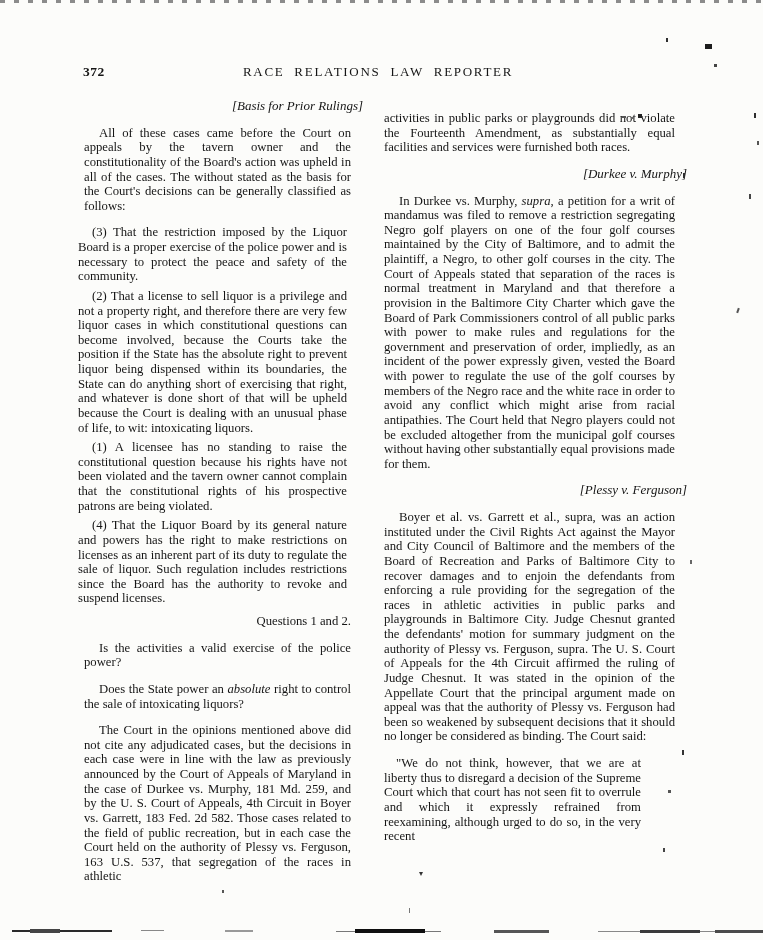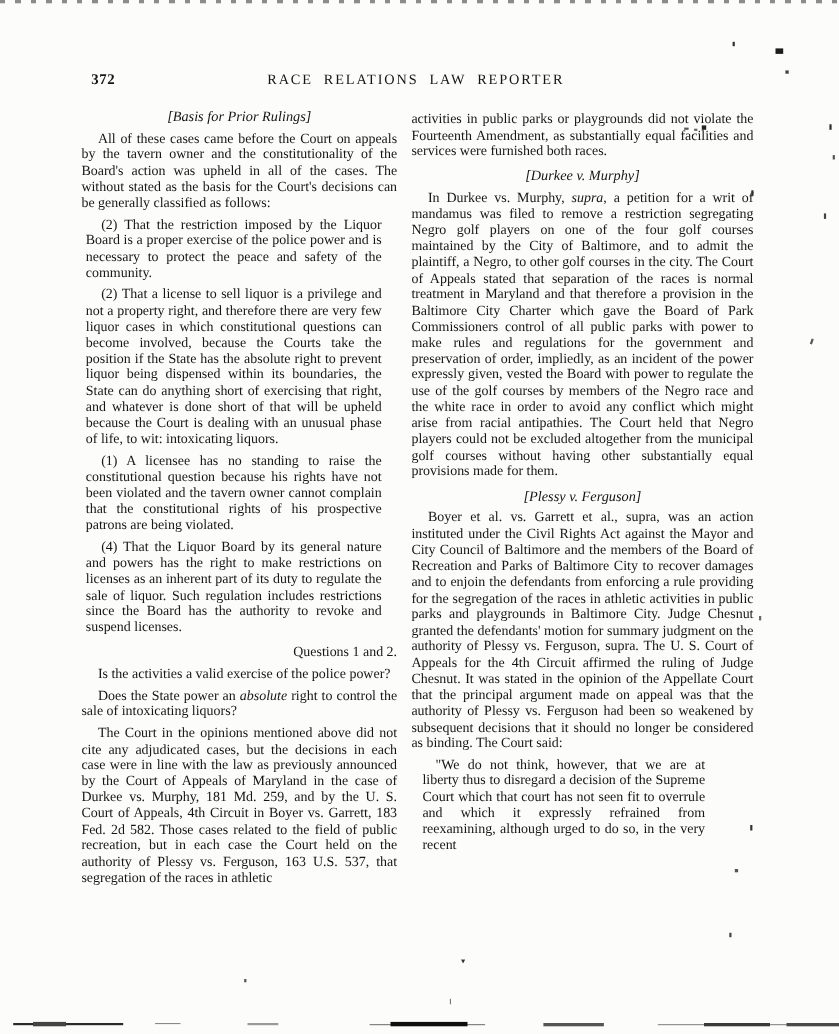--- a/index.html
+++ b/index.html
@@ -25,23 +25,23 @@
     text-align:center; font-weight:normal; font-size:13px;
     letter-spacing:1.7px; word-spacing:5px; white-space:nowrap;margin-left:12px;
   }
   .col {
     position:absolute; top:99px;
     font-size:12.7px; line-height:14.62px;
     text-align:justify;
   }
   .col-left  { left:72px;  width:291px; }
   .col-right { left:372px; width:315px; }
-  p { margin:2px; padding:0; }
+  p { margin:12px; padding:0; }
   .heading {
-    font-style:italic; text-align:center; font-size:13px;
+    font-style:italic; text-align:right; font-size:13px;
     margin:0 0 5px 0;
   }
   .sp { margin-top:5px; }       
   .sph { margin-top:8px; }      
   .indent { text-indent:15px; }
   .item { margin:5px 16px 0 6px; text-indent:14px; }
   .center-head { text-align:right; text-indent:0; margin-top:8px; }
   .quote { margin:5px 46px 0 12px; text-indent:12px; }
   i { font-style:italic; }
 
@@ -55,21 +55,21 @@
 <div class="page">
 
   <div class="dashed-top"></div>
 
   <div class="pagenum">372</div>
   <div class="title">RACE RELATIONS LAW REPORTER</div>
 
   <div class="col col-left">
     <p class="heading">[Basis for Prior Rulings]</p>
     <p class="indent">All of these cases came before the Court on appeals by the tavern owner and the constitutionality of the Board's action was upheld in all of the cases. The without stated as the basis for the Court's decisions can be generally classified as follows:</p>
-    <p class="item">(2) That the restriction imposed by the Liquor Board is a proper exercise of the police power and is necessary to protect the peace and safety of the community.</p>
+    <p class="item">(3) That the restriction imposed by the Liquor Board is a proper exercise of the police power and is necessary to protect the peace and safety of the community.</p>
     <p class="item">(2) That a license to sell liquor is a privilege and not a property right, and therefore there are very few liquor cases in which constitutional questions can become involved, because the Courts take the position if the State has the absolute right to prevent liquor being dispensed within its boundaries, the State can do anything short of exercising that right, and whatever is done short of that will be upheld because the Court is dealing with an unusual phase of life, to wit: intoxicating liquors.</p>
     <p class="item">(1) A licensee has no standing to raise the constitutional question because his rights have not been violated and the tavern owner cannot complain that the constitutional rights of his prospective patrons are being violated.</p>
     <p class="item">(4) That the Liquor Board by its general nature and powers has the right to make restrictions on licenses as an inherent part of its duty to regulate the sale of liquor. Such regulation includes restrictions since the Board has the authority to revoke and suspend licenses.</p>
     <p class="center-head">Questions 1 and 2.</p>
     <p class="indent sp">Is the activities a valid exercise of the police power?</p>
     <p class="indent sp"><span>Does the State power an </span><i>absolute</i><span> right to control the sale of intoxicating liquors?</span></p>
     <p class="indent sp">The Court in the opinions mentioned above did not cite any adjudicated cases, but the decisions in each case were in line with the law as previously announced by the Court of Appeals of Maryland in the case of Durkee vs. Murphy, 181 Md. 259, and by the U. S. Court of Appeals, 4th Circuit in Boyer vs. Garrett, 183 Fed. 2d 582. Those cases related to the field of public recreation, but in each case the Court held on the authority of Plessy vs. Ferguson, 163 U.S. 537, that segregation of the races in athletic</p>
   </div>
 
   <div class="col col-right">

